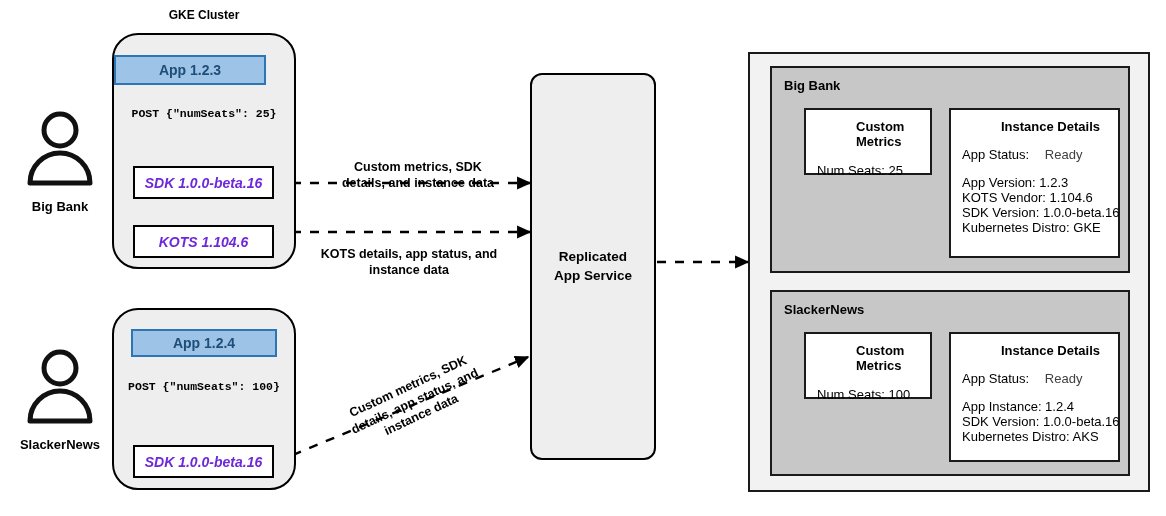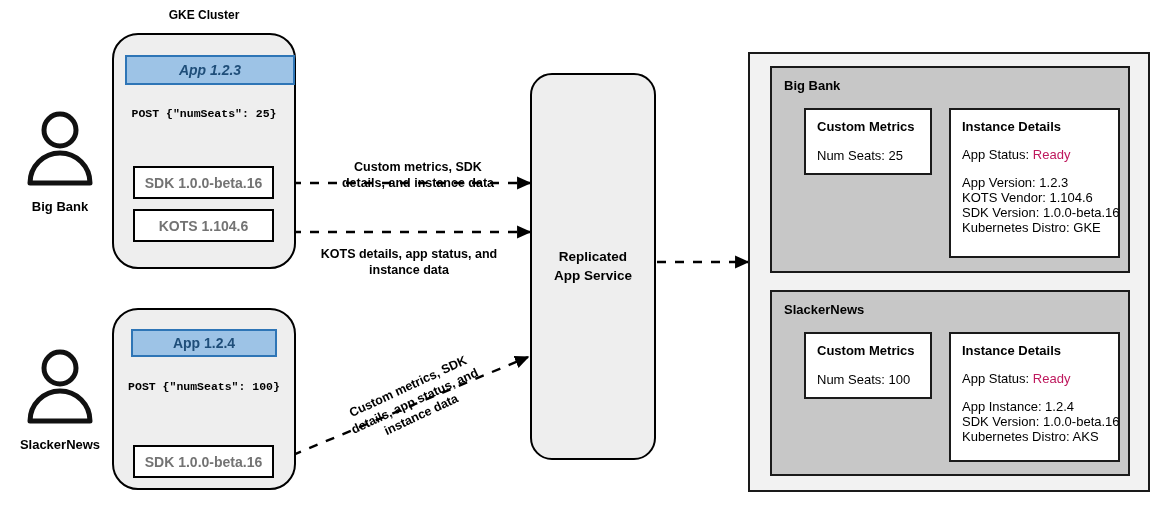--- a/index.html
+++ b/index.html
@@ -63,21 +63,22 @@
   
   .comp-box {
     background: #ffffff;
     border: 2.2px solid #000000;
     box-sizing: border-box;
     display: flex;
     align-items: center;
     justify-content: center;
     font-size: 14px;
     font-weight: bold;
-    color: #737373;
+    color: #6d28d9;
+    font-style: italic;
   }
 
   
   .post-text {
     font-family: "Liberation Mono", "DejaVu Sans Mono", monospace;
     font-size: 11.5px;
     font-weight: bold;
     color: #000;
     white-space: nowrap;
     text-align: center;
@@ -99,21 +100,21 @@
     line-height: 1.25;
     transform-origin: 50% 50%;
     transform: rotate(-25deg);
     white-space: nowrap;
   }
 
   
   .service-box {
     background: #eeeeee;
     border: 2.4px solid #000000;
-    border-radius: 22px;
+    border-radius: 12px;
     box-sizing: border-box;
     display: flex;
     align-items: center;
     justify-content: center;
     text-align: center;
     font-size: 13.5px;
     font-weight: bold;
     color: #000;
     line-height: 1.35;
   }
@@ -138,28 +139,29 @@
   .panel {
     background: #ffffff;
     border: 2.4px solid #1a1a1a;
     box-sizing: border-box;
     position: absolute;
   }
   .panel-title {
     font-size: 13px;
     font-weight: bold;
     color: #000;
+    margin-left: 39px;
   }
   .panel-line {
     font-size: 13px;
     font-weight: normal;
     color: #000;
     white-space: nowrap;
   }
-  .status-ready { color: #be185d; }
+  .status-ready { color: #404040; margin-left: 12px; }
 
   svg.overlay {
     position: absolute;
     left: 0; top: 0;
     width: 1166px; height: 516px;
     pointer-events: none;
   }
 </style>
 </head>
 <body>
@@ -205,27 +207,27 @@
     <div class="actor-label">Big Bank</div>
   </div>
 
   <div class="abs actor" style="left:12px; top:348px;">
     <div style="height:85px;"></div>
     <div class="actor-label">SlackerNews</div>
   </div>
 
   <div class="abs cluster" style="left:112px; top:33px; width:184px; height:236px;"></div>
 
-  <div class="abs app-box" style="left:125px; top:55px; width:170px; height:30px;font-style:italic;">App 1.2.3</div>
+  <div class="abs app-box" style="left:114px; top:55px; width:152px; height:30px;">App 1.2.3</div>
 
   <div class="abs post-text" style="left:112px; top:107px; width:184px;">POST {"numSeats": 25}</div>
 
   <div class="abs comp-box" style="left:133px; top:166px; width:141px; height:33px;">SDK 1.0.0-beta.16</div>
 
-  <div class="abs comp-box" style="left:133px; top:209px; width:141px; height:33px;">KOTS 1.104.6</div>
+  <div class="abs comp-box" style="left:133px; top:225px; width:141px; height:33px;">KOTS 1.104.6</div>
 
   <div class="abs cluster" style="left:112px; top:308px; width:184px; height:182px;"></div>
 
   <div class="abs app-box" style="left:131px; top:329px; width:146px; height:28px;">App 1.2.4</div>
 
   <div class="abs post-text" style="left:112px; top:380px; width:184px;">POST {"numSeats": 100}</div>
 
   <div class="abs comp-box" style="left:133px; top:445px; width:141px; height:33px;">SDK 1.0.0-beta.16</div>
 
   <div class="abs edge-label" style="left:330px; top:160px; width:176px; white-space:pre-line;">Custom metrics, SDK

